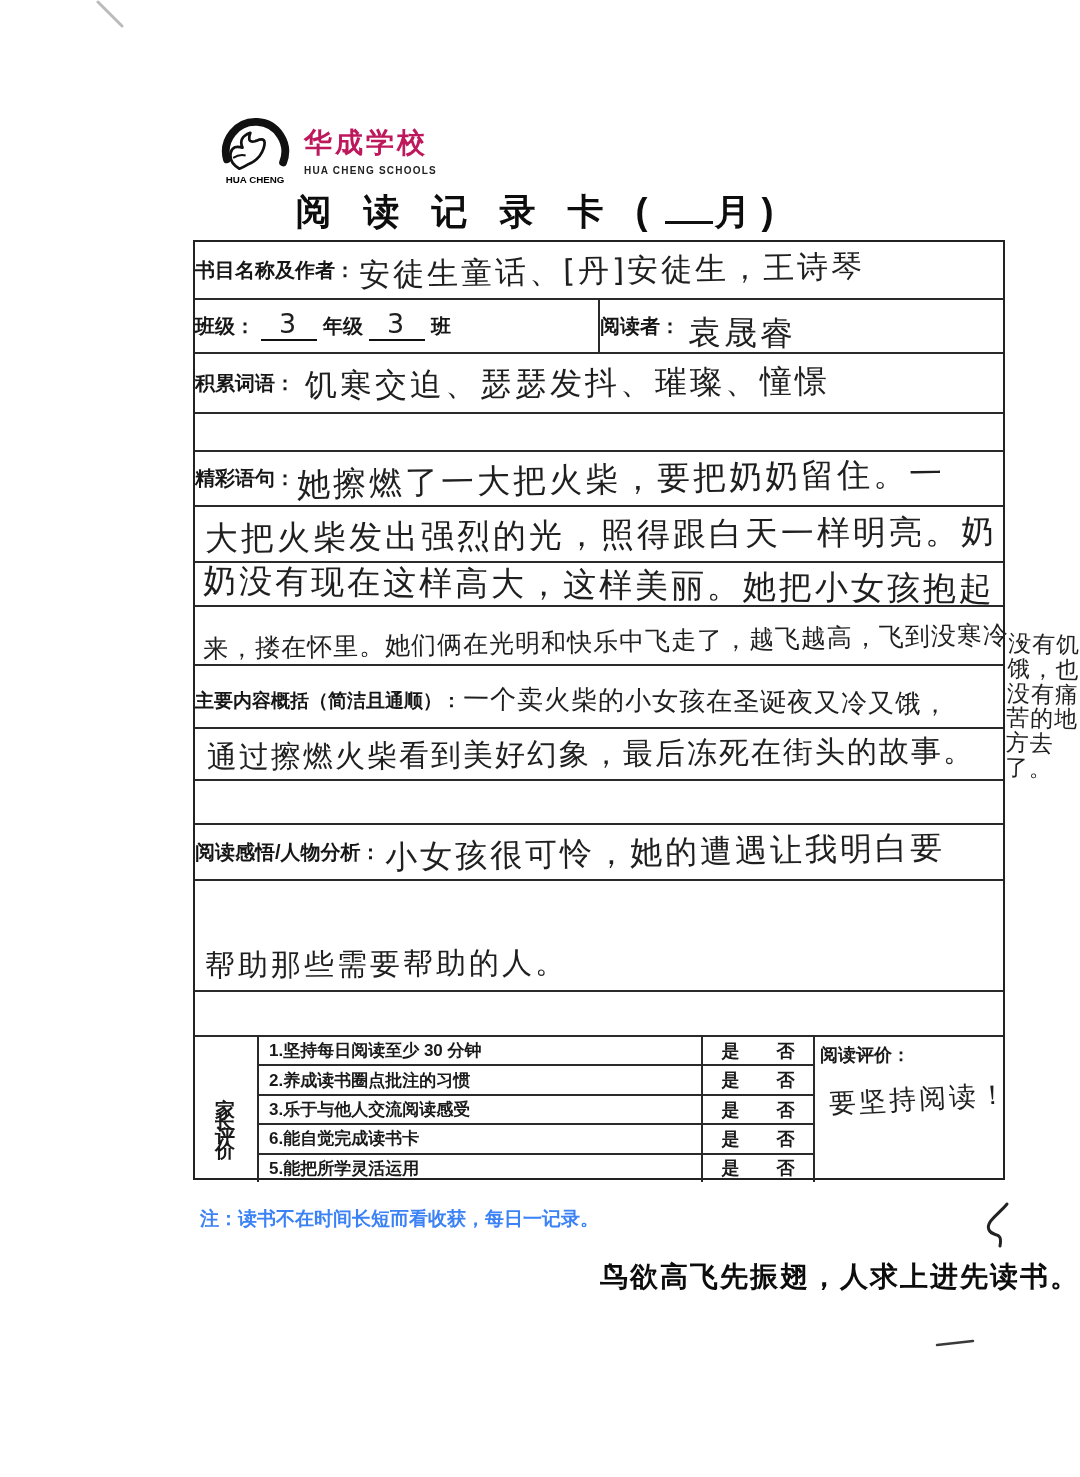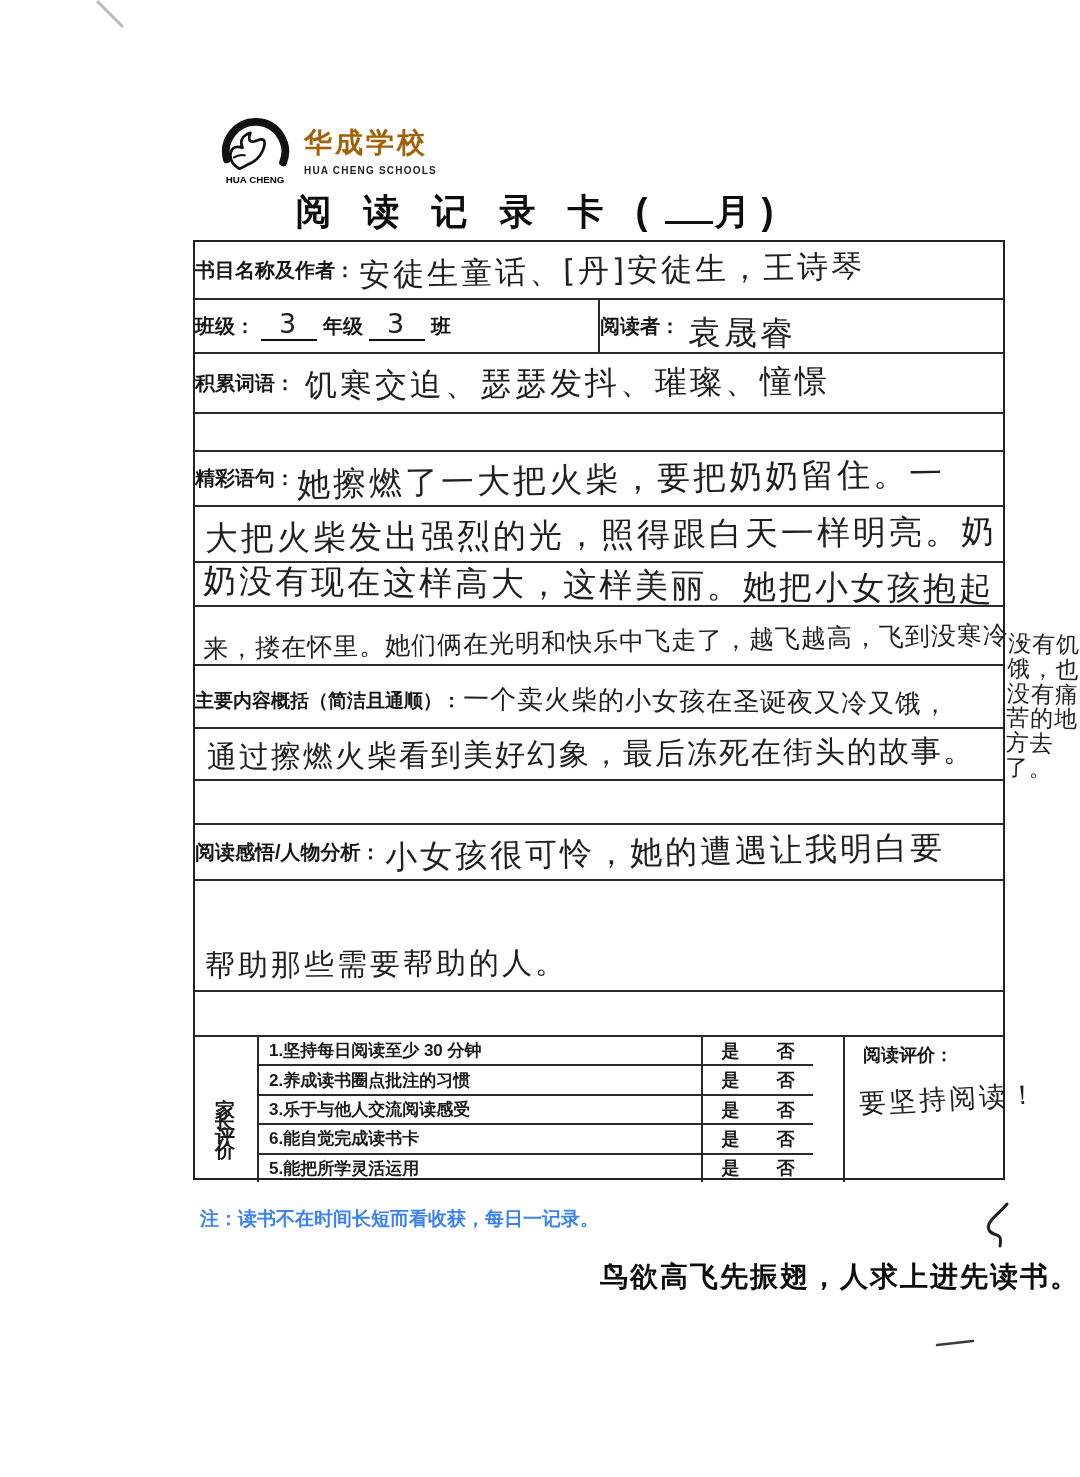--- a/index.html
+++ b/index.html
@@ -3,21 +3,21 @@
 <meta charset="utf-8">
 <style>
   html,body{margin:0;padding:0;}
   body{background:#e8e8e8;font-family:"Liberation Sans",sans-serif;}
   .page{position:relative;width:1080px;height:1477px;background:#ffffff;margin:0 auto;
         overflow:hidden;color:#1a1a1a;}
   
   .logo{position:absolute;left:216px;top:110px;display:flex;align-items:flex-start;gap:10px;}
   .logo svg{display:block;}
   .logo-text{padding-top:14px;}
-  .logo-zh{font-size:28px;font-weight:700;letter-spacing:3px;color:#a16207;}
+  .logo-zh{font-size:28px;font-weight:700;letter-spacing:3px;color:#be185d;}
   .logo-en{font-size:10px;font-weight:700;letter-spacing:1.2px;color:#222;margin-top:3px;}
   .title{position:absolute;left:0;top:188px;width:100%;text-align:center;
          font-size:36px;font-weight:700;letter-spacing:11px;color:#0d0d0d;}
   .title .blank{display:inline-block;width:48px;border-bottom:3px solid #111;
                 height:30px;vertical-align:baseline;margin:0 2px 0 6px;}
   
   .tbl{position:absolute;left:193px;top:240px;width:812px;height:940px;
        border:2px solid #222;box-sizing:border-box;}
   .row{position:absolute;left:0;width:100%;box-sizing:border-box;
        border-bottom:2px solid #2a2a2a;display:flex;align-items:center;overflow:visible;}
@@ -44,21 +44,21 @@
                 font-weight:600;letter-spacing:14px;}
   .pe-mid{flex:0 0 442px;display:flex;flex-direction:column;box-sizing:border-box;}
   .pe-yn{flex:0 0 112px;display:flex;flex-direction:column;box-sizing:border-box;
          border-left:2px solid #2a2a2a;}
   .pe-item,.pe-ynrow{flex:1 1 0;display:flex;align-items:center;
          border-bottom:2px solid #2a2a2a;box-sizing:border-box;}
   .pe-item:last-child,.pe-ynrow:last-child{border-bottom:none;}
   .pe-item{font-size:17px;font-weight:600;padding-left:10px;}
   .pe-ynrow{justify-content:space-around;font-size:18px;font-weight:600;}
   .pe-eval{flex:1 1 auto;border-left:2px solid #2a2a2a;box-sizing:border-box;
-           padding:6px 18px;position:relative;margin-left:30px;}
+           padding:6px 5px;position:relative;}
   .pe-eval-label{font-size:18px;font-weight:600;}
   .pe-eval-hw{position:absolute;left:14px;top:48px;font-size:27px;transform:rotate(-3deg);}
   
   .margin-note{position:absolute;left:1006px;top:632px;width:74px;height:190px;
                font-size:23px;line-height:1.08;white-space:normal;letter-spacing:1px;
                transform:rotate(1.5deg);word-break:break-all;}
   
   .note{position:absolute;left:200px;top:1206px;font-size:19px;font-weight:600;color:#3b82f6;}
   .motto{position:absolute;left:0;top:1258px;width:100%;text-align:right;
          font-size:28px;font-weight:700;letter-spacing:2px;color:#0c0c0c;}

